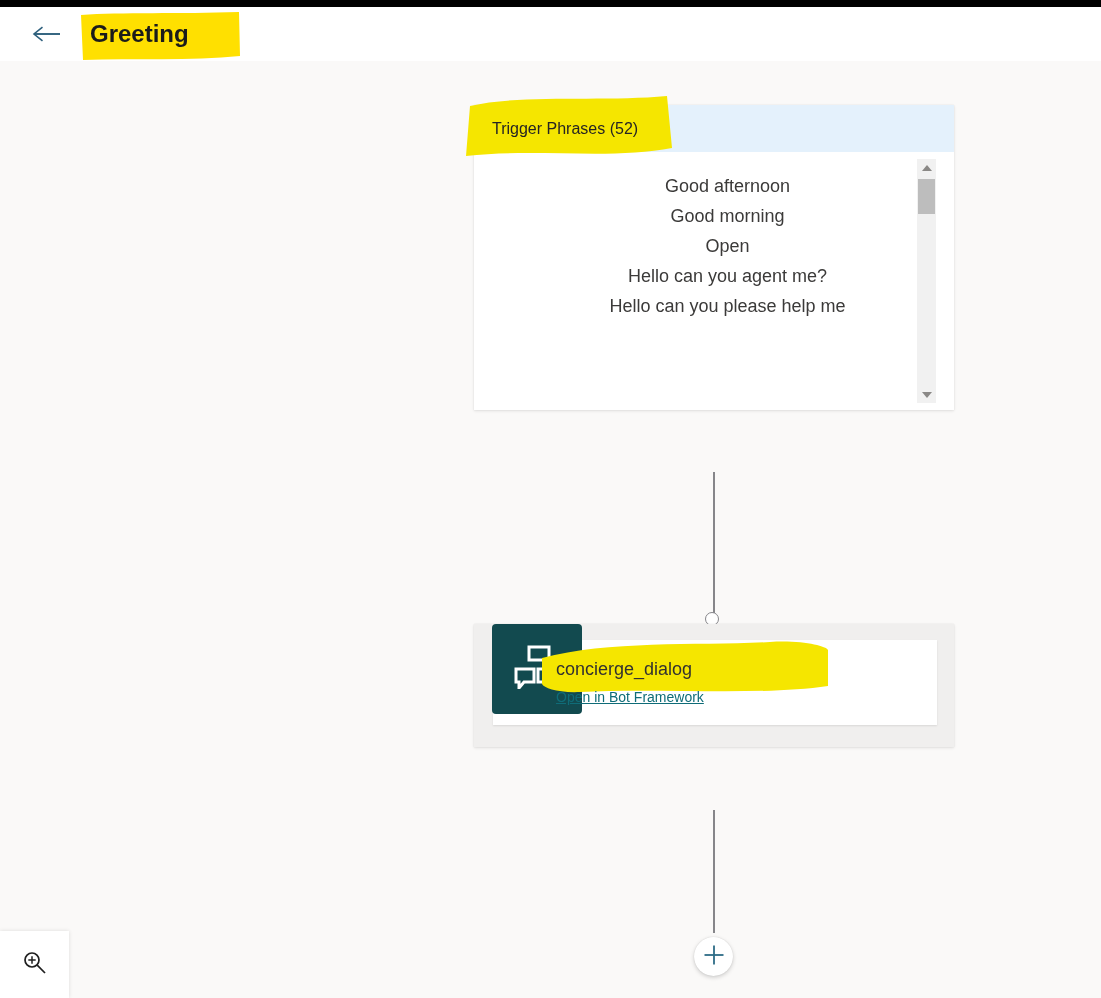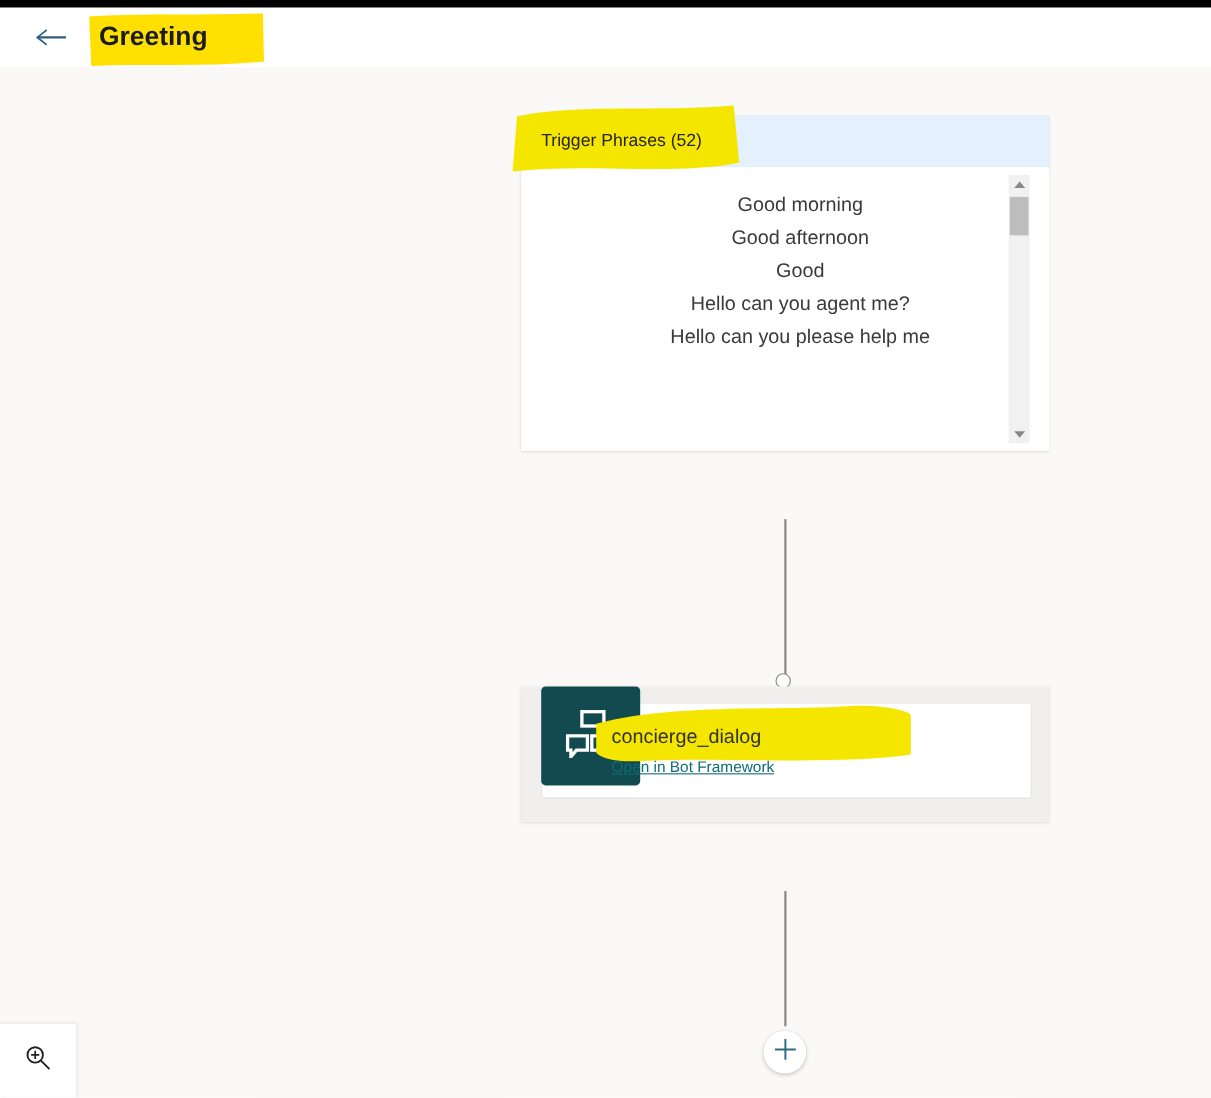--- a/index.html
+++ b/index.html
@@ -322,23 +322,23 @@
 
     <div class="node-header">
       <svg class="hl hl-trigger" viewBox="0 0 212 73" preserveAspectRatio="none">
         <path d="M8,16 C60,4 140,12 205,6 L210,58 C150,70 70,58 4,66 Z" fill="#f5e600"></path>
       </svg>
       <span class="node-header-title">Trigger Phrases (52)</span>
     </div>
 
     <div class="trigger-body">
       <ul class="phrase-list">
+        <li class="phrase-item">Good afternoon</li>
         <li class="phrase-item">Good morning</li>
-        <li class="phrase-item">Good afternoon</li>
-        <li class="phrase-item">Good</li>
+        <li class="phrase-item">Open</li>
         <li class="phrase-item">Hello can you agent me?</li>
         <li class="phrase-item">Hello can you please help me</li>
       </ul>
 
       <div class="vscroll">
         <div class="vscroll-arrow up">
           <div class="tri tri-up"></div>
         </div>
         <div class="vscroll-thumb"></div>
         <div class="vscroll-arrow down">

